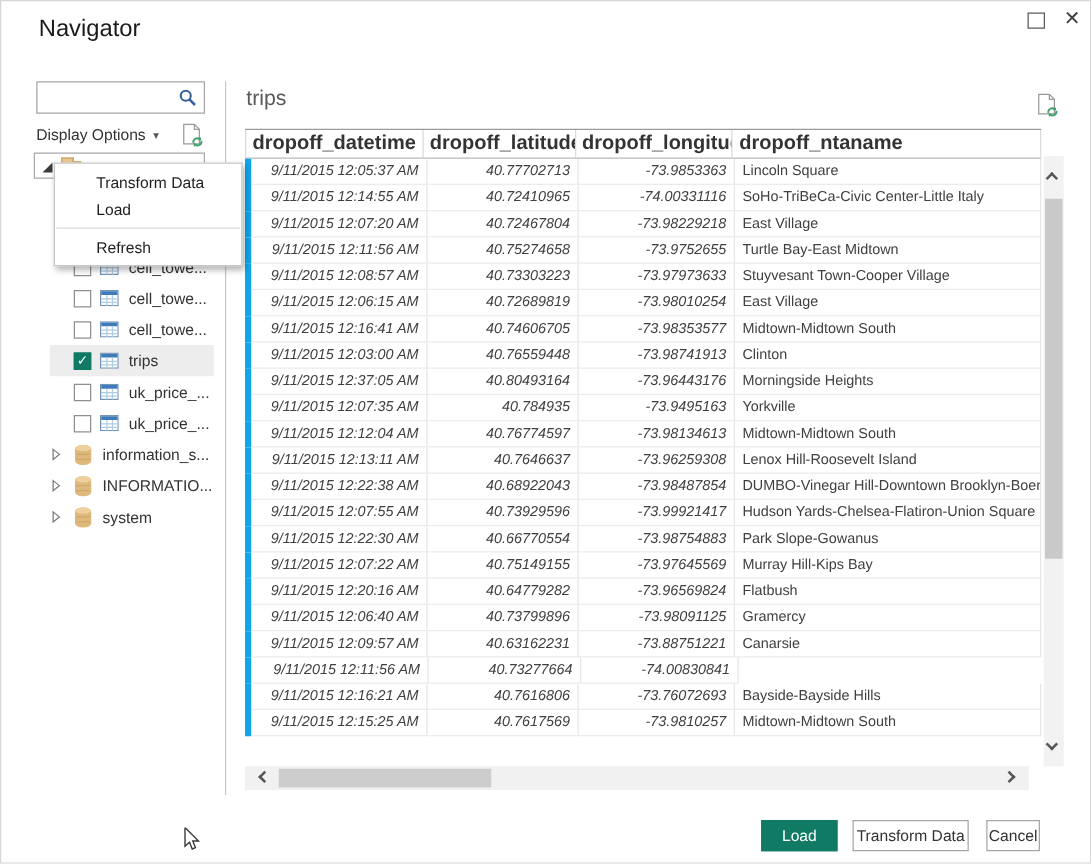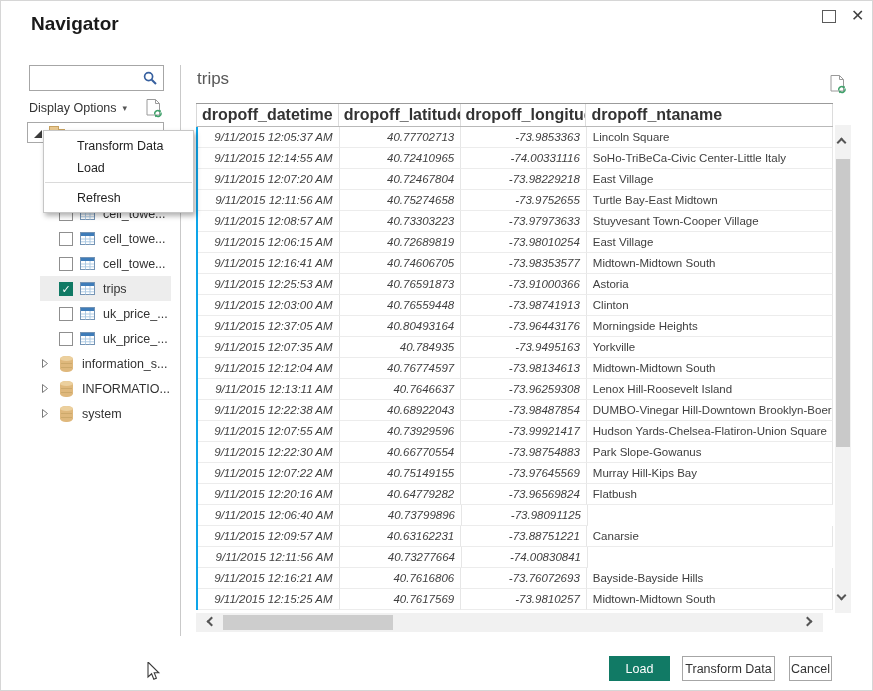--- a/index.html
+++ b/index.html
@@ -5,21 +5,21 @@
   * { box-sizing: border-box; margin: 0; padding: 0; }
   html,body { background:#fff; }
   body { font-family: "Liberation Sans", sans-serif; }
 
   .dialog {
     position: relative; width: 873px; height: 691px;
     background: #fff; border: 1px solid #d6d6d6; overflow: hidden;
   }
 
   
-  .win-title { position:absolute; left:30px; top:12px; font-size:19px; font-weight:bold; color:#1a1a1a; }
+  .win-title { position:absolute; left:30px; top:12px; font-size:19px; font-weight:normal; color:#1a1a1a; }
   .btn-max { position:absolute; left:821px; top:9px; width:14px; height:13px; border:1.5px solid #5a5a5a; background:#fff; cursor:pointer; }
   .btn-close { position:absolute; left:850px; top:4px; font-size:16px; color:#404040; cursor:pointer; line-height:22px; }
 
   
   .search-box { position:absolute; left:28px; top:64px; width:135px; height:26px; border:1px solid #a6a6a6; background:#fff; }
   .search-input { position:absolute; left:4px; top:2px; width:106px; height:20px; border:none; outline:none; font-size:12px; font-family:inherit; }
   .search-icon { position:absolute; right:5px; top:5px; width:15px; height:15px; }
 
   .display-options { position:absolute; left:28px; top:100px; font-size:12.5px; color:#333; cursor:pointer; }
   .display-caret { font-size:9px; color:#555; margin-left:6px; vertical-align:1px; }
@@ -58,21 +58,21 @@
   .menu-item { height:22px; line-height:22px; padding-left:33px; font-size:12.5px; color:#1f1f1f; cursor:pointer; white-space:nowrap; }
   .menu-sep { border-top:1px solid #dadada; margin:3px 1px 4px; }
 
   
   .preview-title { position:absolute; left:196px; top:68px; font-size:17px; color:#595959; }
 
   .preview-table { position:absolute; left:195px; top:102px; width:637px; border-top:1px solid #9b9b9b; background:#fff; }
   .pt-header { display:flex; border-bottom:1px solid #b9b9b9; border-left:1px solid #d9d9d9; }
   .pt-header .hcell { height:22px; line-height:21px; padding:0 5px; font-size:16px; font-weight:bold; color:#333;
                       border-right:1px solid #dcdcdc; white-space:nowrap; overflow:hidden; }
-  .pt-row { display:flex; border-left:2px solid #0ea5e9;align-items:flex-end; }
+  .pt-row { display:flex; border-left:5px solid #0ea5e9;align-items:flex-end; }
   .pt-row .cell { height:21px; line-height:20px; padding:0 6px; font-size:11.5px; color:#404040;
                   border-right:1px solid #e6e6e6; border-bottom:1px solid #ececec; white-space:nowrap; overflow:hidden; }
   .cell.num { text-align:right; font-style:italic; }
   .col0 { width:142px; } .col1 { width:122px; } .col2 { width:126px; } .col3 { width:247px; }
 
   
   .chev { display:inline-block; width:7px; height:7px; border-right:2px solid #555; border-bottom:2px solid #555; }
   .chev.up { transform:rotate(-135deg); }
   .chev.down { transform:rotate(45deg); }
   .chev.left { transform:rotate(135deg); }
@@ -296,26 +296,20 @@
           <div class="cell col2 num">-73.98010254</div>
           <div class="cell col3 txt">East Village</div>
         </div>
         <div class="pt-row">
           <div class="cell col0 num">9/11/2015 12:16:41 AM</div>
           <div class="cell col1 num">40.74606705</div>
           <div class="cell col2 num">-73.98353577</div>
           <div class="cell col3 txt">Midtown-Midtown South</div>
         </div>
         <div class="pt-row">
-          <div class="cell col0 num">9/11/2015 12:25:53 AM</div>
-          <div class="cell col1 num">40.76591873</div>
-          <div class="cell col2 num">-73.91000366</div>
-          <div class="cell col3 txt">Astoria</div>
-        </div>
-        <div class="pt-row">
           <div class="cell col0 num">9/11/2015 12:03:00 AM</div>
           <div class="cell col1 num">40.76559448</div>
           <div class="cell col2 num">-73.98741913</div>
           <div class="cell col3 txt">Clinton</div>
         </div>
         <div class="pt-row">
           <div class="cell col0 num">9/11/2015 12:37:05 AM</div>
           <div class="cell col1 num">40.80493164</div>
           <div class="cell col2 num">-73.96443176</div>
           <div class="cell col3 txt">Morningside Heights</div>
@@ -365,20 +359,21 @@
         <div class="pt-row">
           <div class="cell col0 num">9/11/2015 12:20:16 AM</div>
           <div class="cell col1 num">40.64779282</div>
           <div class="cell col2 num">-73.96569824</div>
           <div class="cell col3 txt">Flatbush</div>
         </div>
         <div class="pt-row">
           <div class="cell col0 num">9/11/2015 12:06:40 AM</div>
           <div class="cell col1 num">40.73799896</div>
           <div class="cell col2 num">-73.98091125</div>
+          <div class="cell col3 txt">Gramercy</div>
         </div>
         <div class="pt-row">
           <div class="cell col0 num">9/11/2015 12:09:57 AM</div>
           <div class="cell col1 num">40.63162231</div>
           <div class="cell col2 num">-73.88751221</div>
           <div class="cell col3 txt">Canarsie</div>
         </div>
         <div class="pt-row">
           <div class="cell col0 num">9/11/2015 12:11:56 AM</div>
           <div class="cell col1 num">40.73277664</div>

